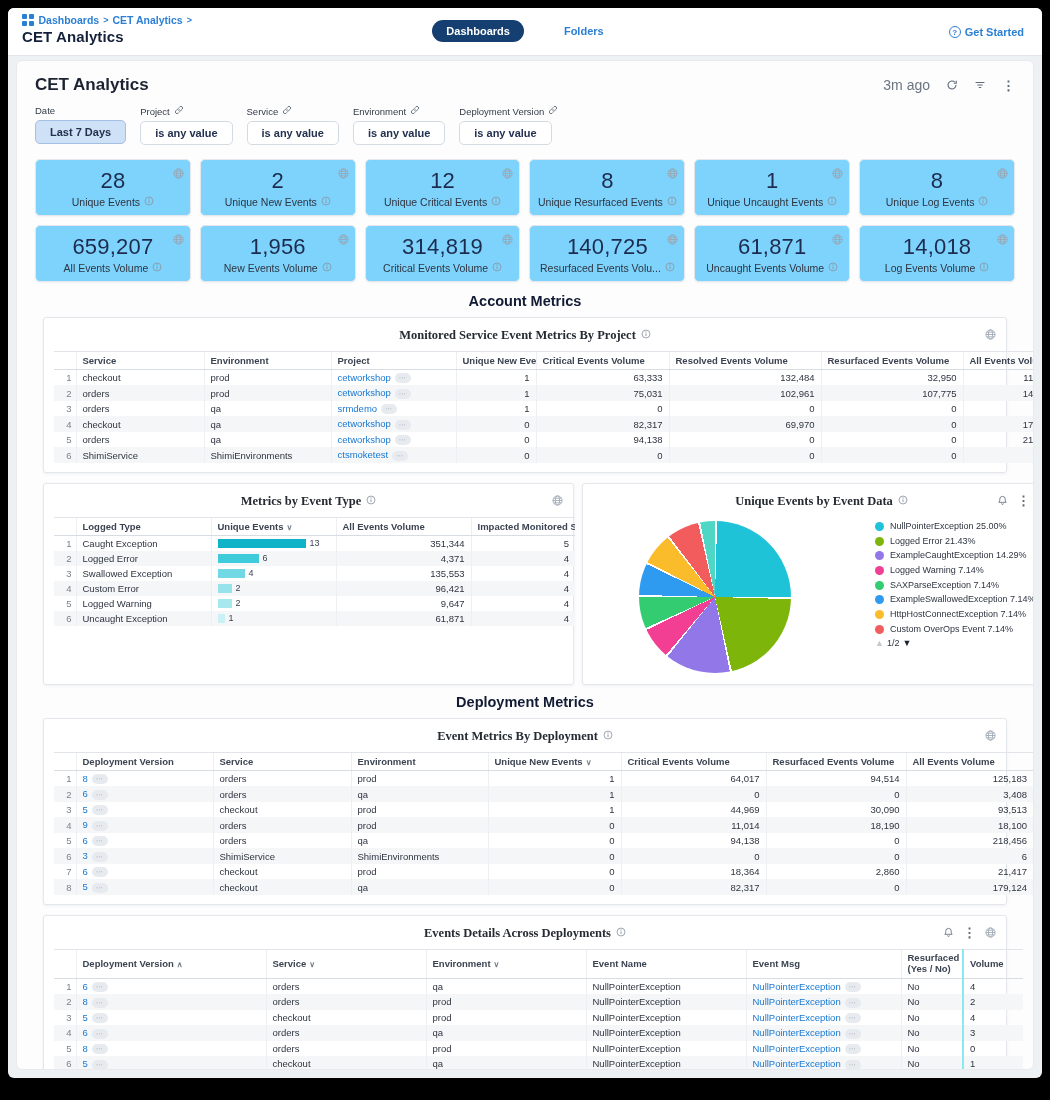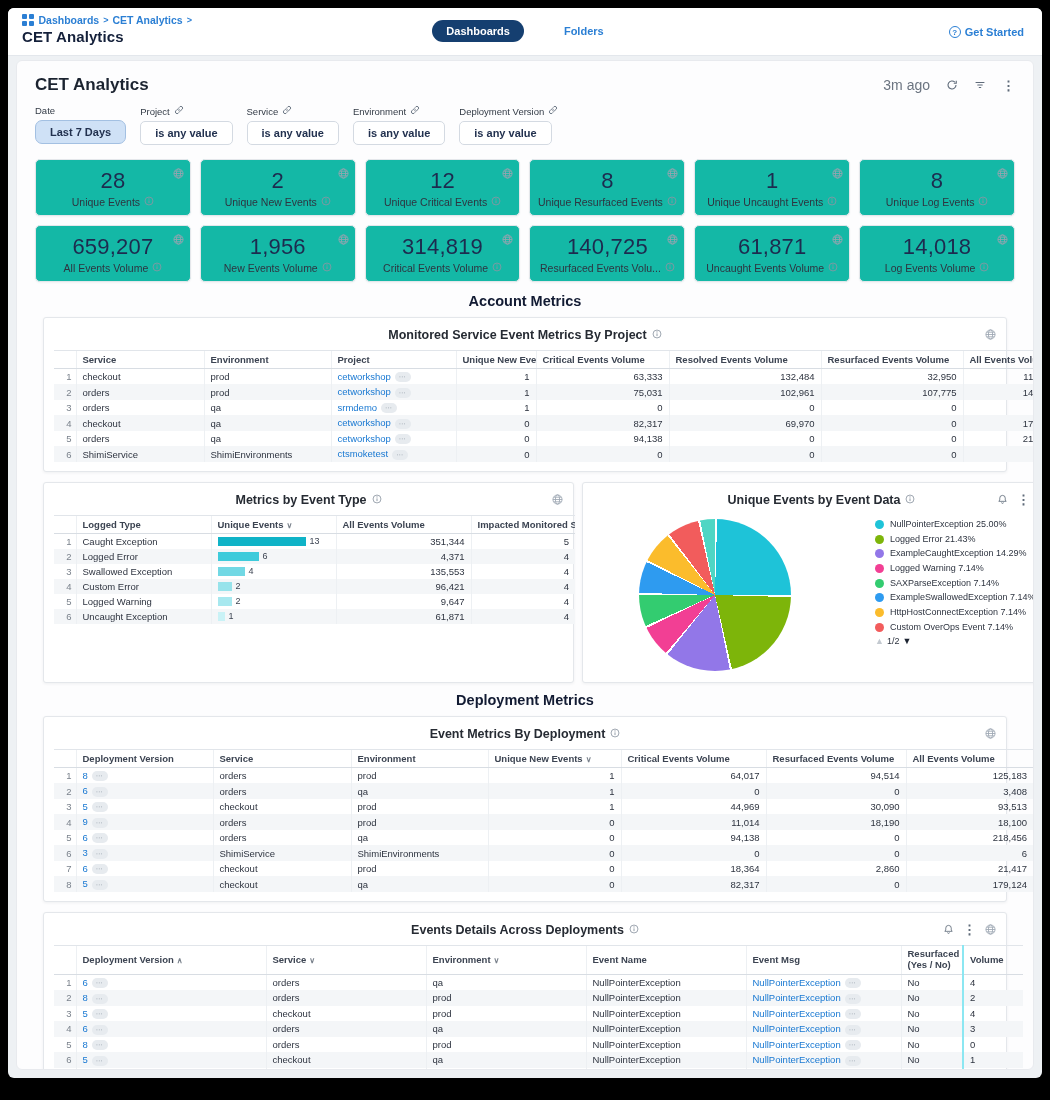--- a/index.html
+++ b/index.html
@@ -30,34 +30,34 @@
   .dash-head h2 { font-size:17px; color:#1b2330; font-weight:bold; }
   .dash-tools { display:flex; align-items:center; gap:16px; color:#5f6b7a; }
   .dash-tools .ago { font-size:14px; color:#6b7480; }
   .icon-btn { cursor:pointer; display:inline-flex; align-items:center; }
   .kebab { font-size:13px; color:#5f6b7a; font-weight:bold; cursor:pointer; }
 
   
   .filters { display:flex; gap:14px; padding:2px 2px 12px 2px; }
   .filter .flabel { font-size:9.5px; color:#333b46; display:flex; align-items:center; gap:4px; margin-bottom:4px; }
   .chip { font-size:11px; font-weight:bold; color:#22314f; background:#fff; border:1px solid #d4dae2; border-radius:5px; padding:5px 14px; cursor:pointer; font-family:inherit; }
-  .chip.active { background:#cfe1f6; border-color:#a3c0e2;border-radius:7px; }
+  .chip.active { background:#cfe1f6; border-color:#a3c0e2; }
 
   
   .cards { display:grid; grid-template-columns:repeat(6,1fr); gap:9px; padding:2px 2px; }
-  .mcard { position:relative; background:#14b8a6; border:1px solid #e4e7eb; border-radius:5px; box-shadow:0 1px 2px rgba(20,30,50,.05); padding:8px 6px 7px 6px; text-align:center; }
+  .mcard { position:relative; background:#7dd3fc; border:1px solid #e4e7eb; border-radius:5px; box-shadow:0 1px 2px rgba(20,30,50,.05); padding:8px 6px 7px 6px; text-align:center; }
   .mcard .globe { position:absolute; top:5px; right:6px; }
   .mval { font-size:22px; color:#1d2b4f; letter-spacing:.2px; }
   .mlabel { font-size:10.5px; color:#2e3440; margin-top:2px; display:flex; justify-content:center; align-items:center; gap:4px; }
 
   .section-h { text-align:center; font-size:14.5px; font-weight:bold; color:#121b33; padding:9px 0 8px 0; }
 
   
   .panel { background:#fff; border:1px solid #e4e7eb; border-radius:3px; box-shadow:0 1px 3px rgba(20,30,50,.06); margin:0 10px; padding:7px 10px 9px 10px; position:relative; }
-  .panel-title { text-align:center; font-size:12.5px; font-weight:bold; color:#262b33; padding:3px 0 8px 0; display:flex; justify-content:center; align-items:center; gap:5px; }
+  .panel-title { text-align:center; font-size:12.5px; font-weight:bold; color:#262b33; padding:3px 0 8px 0; display:flex; justify-content:center; align-items:center; gap:5px;font-family:Liberation Serif, serif; }
   .panel-icons { position:absolute; top:8px; right:10px; display:flex; gap:9px; align-items:center; }
 
   table { border-collapse:collapse; width:100%; table-layout:fixed; }
   thead th { font-size:9.5px; color:#3c4452; text-align:left; font-weight:bold; padding:3px 6px; border-top:1px solid #e1e5ea; border-bottom:1px solid #d8dde3; white-space:nowrap; overflow:hidden; }
   thead th .sortg { color:#7a828c; font-size:8px; margin-left:3px; }
   th + th, td + td { border-left:1px solid #edf0f3; }
   td { font-size:9.5px; color:#2e3440; padding:2px 6px; white-space:nowrap; overflow:hidden; height:14px; }
   tbody tr:nth-child(even) { background:#f4f6f8; }
   td.idx, th.idx { border-left:none; color:#7a828c; text-align:right; padding-right:4px; }
   td.r { text-align:right; }

